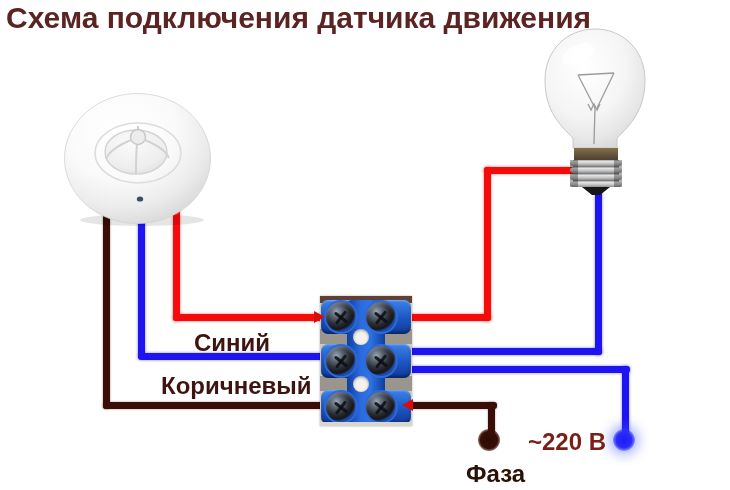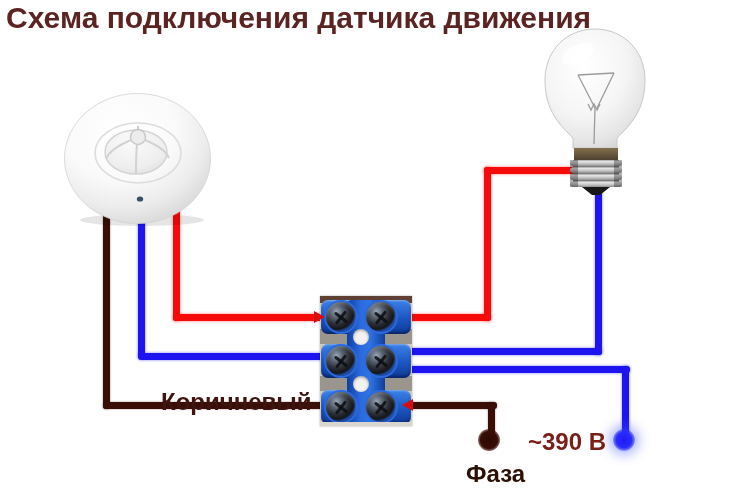--- a/index.html
+++ b/index.html
@@ -174,17 +174,18 @@
     <div class="hole" style="left:33px;top:80px;"></div>
     <div class="screw" style="left:6px;top:6px;"></div>
     <div class="screw" style="left:46px;top:6px;"></div>
     <div class="screw" style="left:6px;top:50px;"></div>
     <div class="screw" style="left:46px;top:50px;"></div>
     <div class="screw" style="left:6px;top:96px;"></div>
     <div class="screw" style="left:46px;top:96px;"></div>
     <div class="botstrip"></div>
   </div>
 
-  <div class="lbl" style="left:161px;top:388px;text-align:center;">Коричневый</div>
-  <div class="lbl voltage" style="left:528px;top:428px;">~390 В</div>
+  <div class="lbl" style="left:194px;top:329px;">Синий</div>
+  <div class="lbl" style="left:161px;top:372px;text-align:center;">Коричневый</div>
+  <div class="lbl voltage" style="left:528px;top:428px;">~220 В</div>
   <div class="lbl supply" style="left:466px;top:460px;">Фаза</div>
 
 </div>
 
 </body></html>

